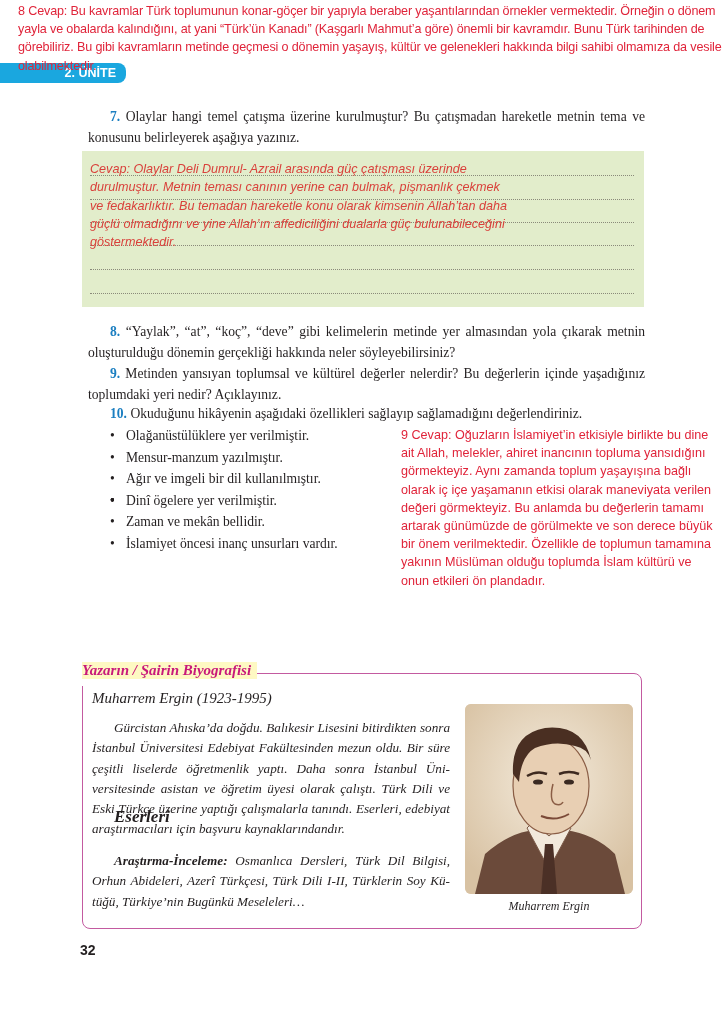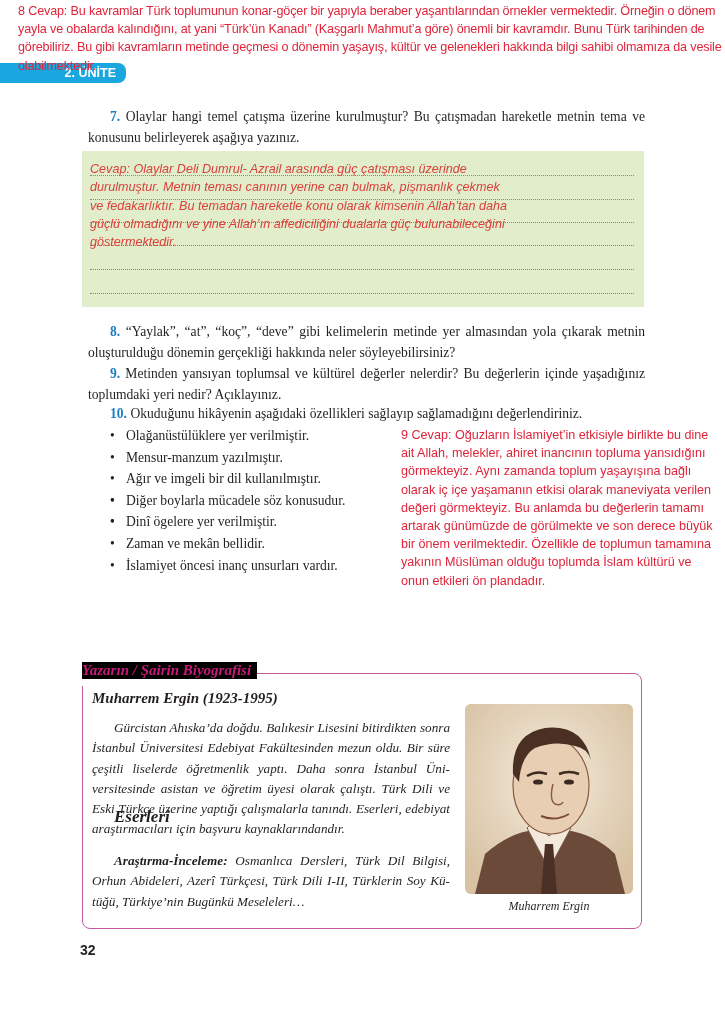--- a/index.html
+++ b/index.html
@@ -28,30 +28,30 @@
     font-size: 12.6px; line-height: 18.3px; z-index: 2; font-style: italic;
   }
   #q8 { left: 88px; top: 322px; width: 557px; text-indent: 22px; }
   #q9 { left: 88px; top: 364px; width: 557px; text-indent: 22px; }
   #q10 { left: 88px; top: 404px; width: 557px; text-indent: 22px; }
   #criteria { left: 110px; top: 425px; width: 300px; margin: 0; padding: 0; list-style: none; }
   #criteria li { font-size: 13.6px; line-height: 21.6px; position: relative; padding-left: 16px; white-space: nowrap; }
   #criteria li .bullet { position: absolute; left: 0; top: 0; }
   #answer9 { left: 401px; top: 426px; width: 322px; font-size: 12.6px; line-height: 18.2px; }
   #bio-title {
-    left: 82px; top: 662px; color: #c8197a; font-size: 15px; font-weight: bold; font-style: italic; background: #000000; padding-right: 6px; z-index: 2;
+    left: 82px; top: 662px; color: #c8197a; font-size: 15px; font-weight: bold; font-style: italic; background: #fef9c3; padding-right: 6px; z-index: 2;
   }
   #bio-frame {
     left: 82px; top: 673px; width: 560px; height: 256px; border: 1.5px solid #c35aa0; border-top: 1.5px solid #c35aa0; border-radius: 0 8px 8px 8px;
     box-sizing: border-box; border-left: 1.5px solid #c35aa0;
   }
   #bio-frame::before {
     content: ""; position: absolute; left: -2px; top: -2px; width: 14px; height: 14px; background: #fff;
   }
-  #bio-name { left: 92px; top: 690px; font-size: 15px; font-weight: bold; font-style: italic; }
+  #bio-name { left: 92px; top: 690px; font-size: 15px; font-weight: normal; font-style: italic; }
   #bio-text { left: 92px; top: 718px; width: 358px; font-size: 13.2px; line-height: 20.3px; font-style: italic; text-align: justify; text-indent: 22px; }
   #works-heading { left: 114px; top: 807px; font-size: 17px; font-weight: bold; font-style: italic; }
   #works-text { left: 92px; top: 851px; width: 358px; font-size: 13.2px; line-height: 20.3px; font-style: italic; text-align: justify; text-indent: 22px; }
   #works-text b { font-weight: bold; }
   #portrait { left: 465px; top: 704px; width: 168px; height: 190px; border-radius: 6px; overflow: hidden; background: #e6d5bd; }
   #portrait-caption { left: 465px; top: 899px; width: 168px; text-align: center; font-size: 12px; font-style: italic; }
   #page-number { left: 80px; top: 942px; font-family: "Liberation Sans", sans-serif; font-weight: bold; font-size: 14px; color: #231f20; }
 </style>
 </head>
 <body>
@@ -73,21 +73,21 @@
 
 <div class="abs q" id="q8"><span class="qnum">8.</span><span> “Yaylak”, “at”, “koç”, “deve” gibi kelimelerin metinde yer almasından yola çıkarak metnin oluştu­rulduğu dönemin gerçekliği hakkında neler söyleyebilirsiniz?</span></div>
 <div class="abs q" id="q9"><span class="qnum">9.</span><span> Metinden yansıyan toplumsal ve kültürel değerler nelerdir? Bu değerlerin içinde yaşadığınız top­lumdaki yeri nedir? Açıklayınız.</span></div>
 <div class="abs q" id="q10"><span class="qnum">10.</span><span> Okuduğunu hikâyenin aşağıdaki özellikleri sağlayıp sağlamadığını değerlendiriniz.</span></div>
 
 <ul class="abs" id="criteria">
   <li><span class="bullet">•</span><span>Olağanüstülüklere yer verilmiştir.</span></li>
   <li><span class="bullet">•</span><span>Mensur-manzum yazılmıştır.</span></li>
   <li><span class="bullet">•</span><span>Ağır ve imgeli bir dil kullanılmıştır.</span></li>
   <li><span class="bullet">•</span></li>
-  <li><span class="bullet">•</span><span>Diğer boylarla mücadele söz konusudur.</span></li>
+  <li><span class="bullet">•</span></li>
   <li><span class="bullet">•</span></li>
   <li><span class="bullet">•</span><span>Dinî ögelere yer verilmiştir.</span></li>
   <li><span class="bullet">•</span><span>Zaman ve mekân bellidir.</span></li>
   <li><span class="bullet">•</span><span>İslamiyet öncesi inanç unsurları vardır.</span></li>
 </ul>
 
 <div class="abs red-note" id="answer9">9 Cevap: Oğuzların İslamiyet’in etkisiyle birlikte  bu dine ait Allah, melekler, ahiret inancının topluma yansıdığını görmekteyiz. Aynı zamanda toplum yaşayışına bağlı olarak iç içe yaşamanın etkisi olarak maneviyata verilen değeri görmekteyiz. Bu anlamda bu değerlerin tamamı artarak günümüzde de görülmekte ve son derece büyük bir önem verilmektedir. Özellikle de toplumun tamamına yakının Müslüman olduğu toplumda İslam kültürü ve onun etkileri ön plandadır.</div>
 
 <div class="abs" id="bio-frame"></div>
 <div class="abs" id="bio-title">Yazarın / Şairin Biyografisi</div>

